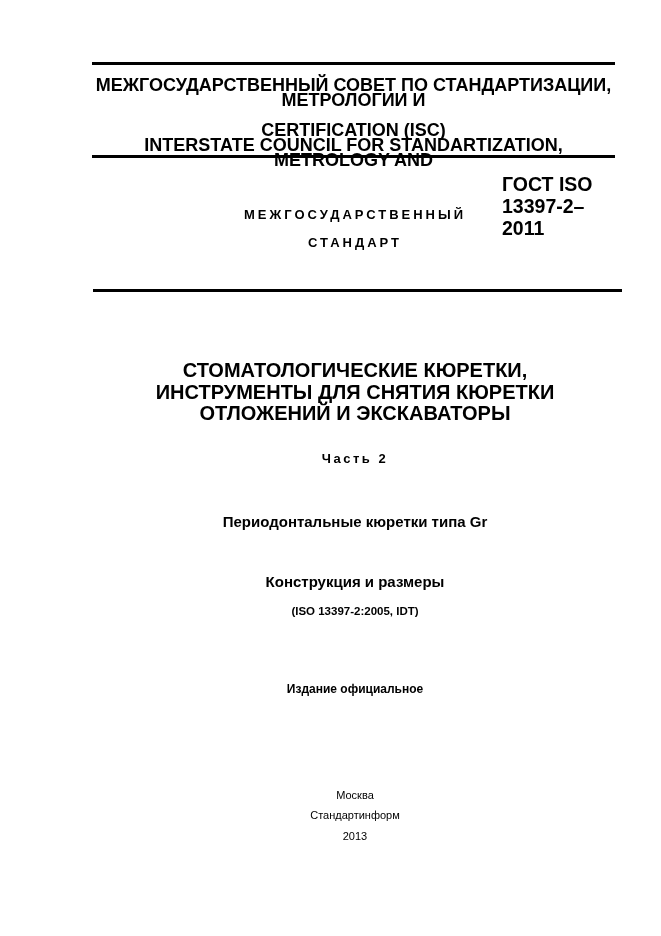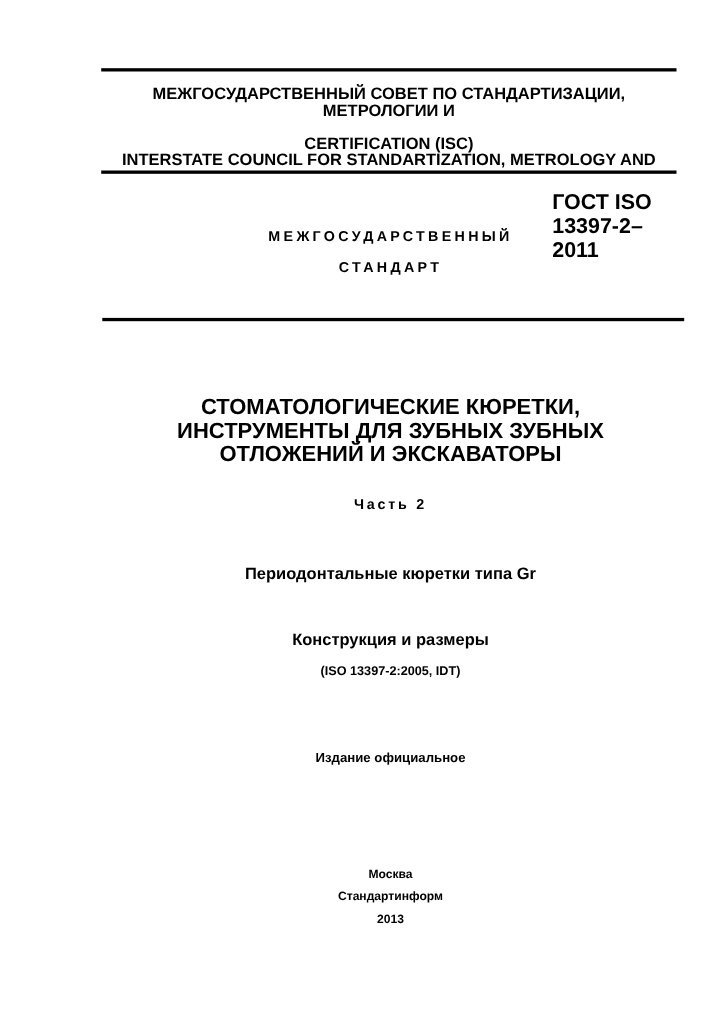--- a/index.html
+++ b/index.html
@@ -22,21 +22,21 @@
     .rule-top { left: 92px; top: 62px; width: 523px; height: 3px; }
     .rule-mid { left: 92px; top: 155px; width: 523px; height: 3px; }
     .rule-bottom { left: 93px; top: 289px; width: 529px; height: 3px; }
 
     .council {
       position: absolute;
       left: 92px;
       width: 523px;
       text-align: center;
       font-weight: bold;
-      font-size: 15px;
+      font-size: 18px;
       line-height: 15px;
     }
     .council-ru { top: 78px; }
     .council-en { top: 123px; }
 
     .interstate-label {
       position: absolute;
       left: 210px;
       width: 290px;
       text-align: center;
@@ -109,21 +109,21 @@
       font-weight: bold;
       font-size: 12px;
       margin-top: 32px;
     }
 
     .imprint {
       position: absolute;
       left: 100px;
       width: 510px;
       text-align: center;
-      font-weight: bold;
+      font-weight: normal;
       font-size: 11px;
     }
     .imprint-city { top: 789px; }
     .imprint-publisher { top: 809px; }
     .imprint-year { top: 830px; }
   </style>
 </head>
 <body>
 
 <div class="rule rule-top"></div>
@@ -145,21 +145,21 @@
 <div class="gost-id">
   <div>ГОСТ ISO</div>
   <div>13397-2–</div>
   <div>2011</div>
 </div>
 
 <div class="rule rule-bottom"></div>
 
 <div class="main-title">
   <div>СТОМАТОЛОГИЧЕСКИЕ КЮРЕТКИ,</div>
-  <div>ИНСТРУМЕНТЫ ДЛЯ ЗУБНЫХ ЗУБНЫХ</div>
+  <div>ИНСТРУМЕНТЫ ДЛЯ СНЯТИЯ КЮРЕТКИ</div>
   <div>ОТЛОЖЕНИЙ И ЭКСКАВАТОРЫ</div>
 </div>
 
 <div class="part">Часть 2</div>
 
 <div class="subtitle subtitle-1">Периодонтальные кюретки типа Gr</div>
 <div class="subtitle subtitle-2">Конструкция и размеры</div>
 
 <div class="iso-ref">(ISO 13397-2:2005, IDT)</div>
 

